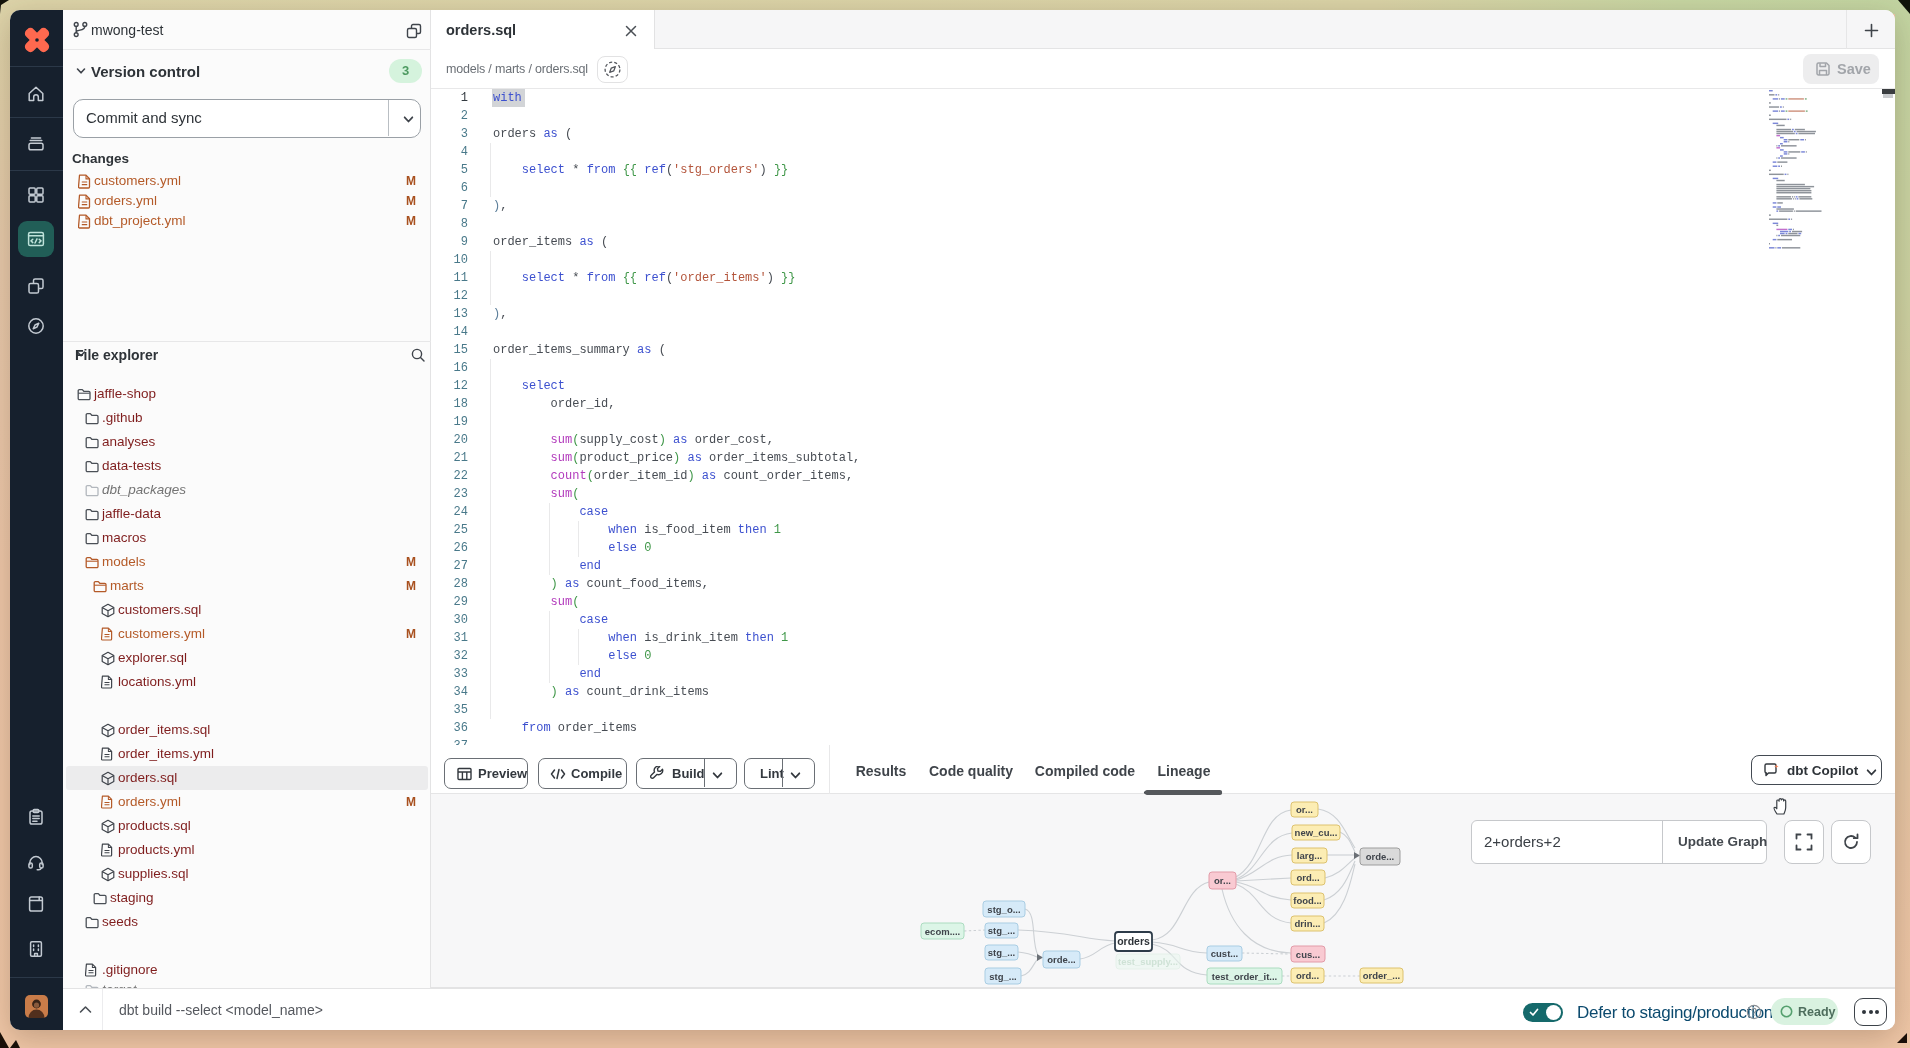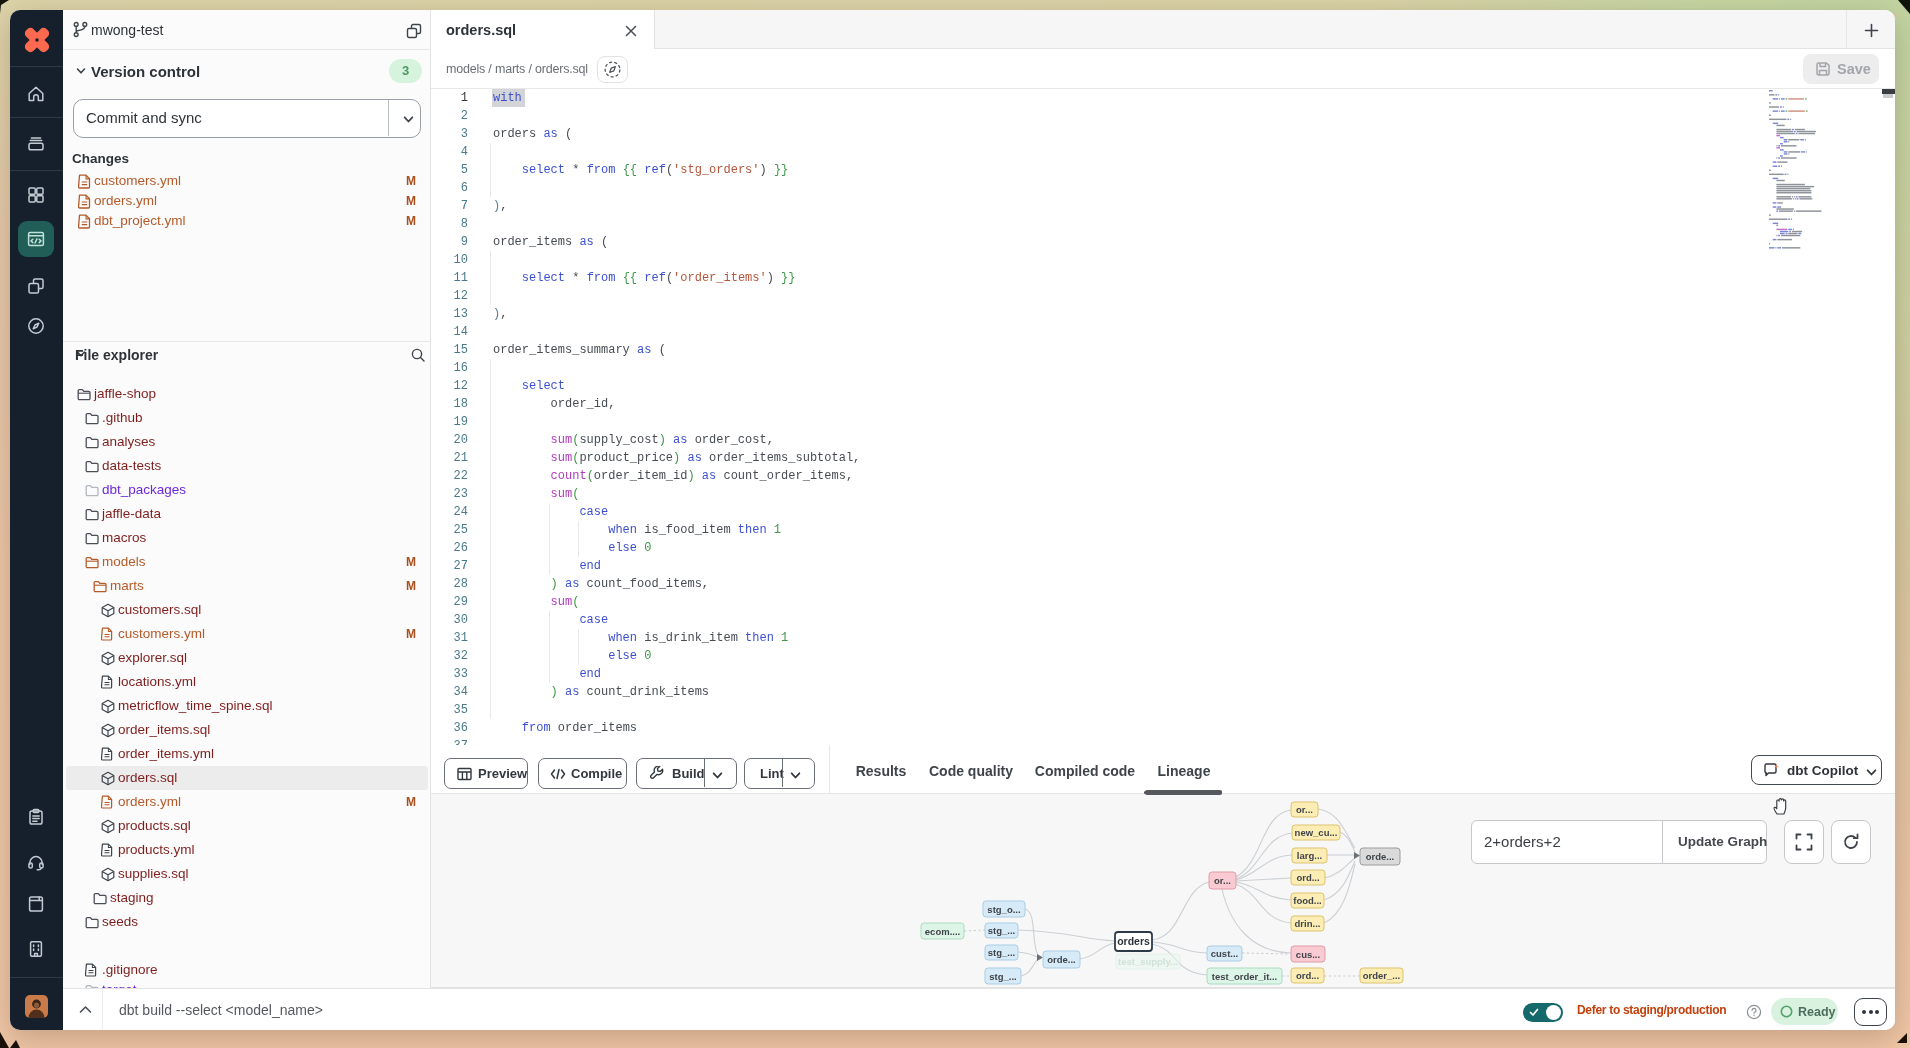--- a/index.html
+++ b/index.html
@@ -18,21 +18,21 @@
 #commitbtn .sep{position:absolute;right:31px;top:0;width:1px;height:36px;background:#b9bec3}
 .chg{position:absolute;left:0;width:368px;height:20px;font-size:13.5px;color:#b45a28;line-height:20px}
 .chg .nm{position:absolute;left:31px}
 .chg .m{position:absolute;left:343px;font-weight:bold;font-size:12px;color:#a8501e}
 .chg svg{position:absolute;left:15px;top:3px}
 .trow{position:absolute;left:3px;width:362px;height:24px;font-size:13.5px;color:#7f1d1d;line-height:24px}
 .trow .nm{position:absolute}
 .trow svg{position:absolute;top:5px}
 .trow .m{position:absolute;left:340px;font-weight:bold;font-size:12px;color:#a8501e}
 .trow.org{color:#b45a28}
-.trow.dim{color:#6d28d9;}
+.trow.dim{color:#737373;font-style:italic}
 #tabbar{left:431px;top:10px;width:1464px;height:39px;background:#f6f6f7;border-bottom:1px solid #e4e4e5}
 #tab1{left:431px;top:10px;width:224px;height:40px;background:#fff;border-right:1px solid #e2e2e3}
 #bread{left:431px;top:49px;width:1464px;height:40px;background:#fff;border-bottom:1px solid #e8e8e9}
 #editor{left:431px;top:89px;width:1453px;height:656px;background:#fff;overflow:hidden}
 .cl{position:absolute;left:0;height:18px;line-height:18px;font-family:"Liberation Mono",monospace;font-size:12px;white-space:pre}
 .cl .no{position:absolute;left:7px;width:30px;text-align:right;color:#49798a}
 .cl .no1{color:#333a40}
 .cl .cd{position:absolute;left:62px}
 .k{color:#3c50cf}.f{color:#b23abc}.g{color:#3f9748}.s{color:#b3543a}.p{color:#474c53}.bl{color:#5a7d99}
 .ig{position:absolute;width:1px;background:#e9e9ea}
@@ -263,27 +263,20 @@
             <path d="M1.5 4.8 L7 7.8 L12.5 4.8 M7 7.8 V13.4"></path>
           </svg>
           <span class="nm" style="left:52px">explorer.sql</span>
         </div>
 <div class="trow" style="top:660px;">
           <svg class="abs" style="left:35px;top:5px" width="12" height="14" viewBox="0 0 13 15" fill="none" stroke="#3f444b" stroke-width="1.3" stroke-linejoin="round">
             <path d="M1.5 1.2 h6.5 l3.5 3.5 v8.3 a1 1 0 0 1 -1 1 h-9 a1 1 0 0 1 -1 -1 z"></path>
             <path d="M8 1.4 V4.9 H11.3 M3.8 8 H9.2 M3.8 10.6 H9.2" stroke-width="1.1"></path>
           </svg>
           <span class="nm" style="left:52px">locations.yml</span>
-        </div>
-<div class="trow" style="top:684px;">
-          <svg class="abs" style="left:35px;top:5px" width="14" height="15" viewBox="0 0 14 15" fill="none" stroke="#3f444b" stroke-width="1.2" stroke-linejoin="round">
-            <path d="M7 1.3 L12.8 4.5 V10.5 L7 13.7 L1.2 10.5 V4.5 Z"></path>
-            <path d="M1.5 4.8 L7 7.8 L12.5 4.8 M7 7.8 V13.4"></path>
-          </svg>
-          <span class="nm" style="left:52px">metricflow_time_spine.sql</span>
         </div>
 <div class="trow" style="top:708px;">
           <svg class="abs" style="left:35px;top:5px" width="14" height="15" viewBox="0 0 14 15" fill="none" stroke="#3f444b" stroke-width="1.2" stroke-linejoin="round">
             <path d="M7 1.3 L12.8 4.5 V10.5 L7 13.7 L1.2 10.5 V4.5 Z"></path>
             <path d="M1.5 4.8 L7 7.8 L12.5 4.8 M7 7.8 V13.4"></path>
           </svg>
           <span class="nm" style="left:52px">order_items.sql</span>
         </div>
 <div class="trow" style="top:732px;">
           <svg class="abs" style="left:35px;top:5px" width="12" height="14" viewBox="0 0 13 15" fill="none" stroke="#3f444b" stroke-width="1.3" stroke-linejoin="round">
@@ -688,21 +681,21 @@
 <svg class="abs" style="left:79px;top:1005px" width="13" height="9" viewBox="0 0 13 9" fill="none" stroke="#4a4f55" stroke-width="1.6" stroke-linecap="round" stroke-linejoin="round">
         <path d="M1.5 7 L6.5 2 L11.5 7"></path>
       </svg>
 <div class="abs" style="left:102px;top:989px;width:1px;height:41px;background:#ececee"></div>
 <div class="abs" style="left:119px;top:1002px;font-size:14px;color:#55585e">dbt build --select &lt;model_name&gt;</div>
 <div class="abs" style="left:1523px;top:1003px;width:40px;height:19px;border-radius:10px;background:#15696b"></div>
 <svg class="abs" style="left:1529px;top:1008px" width="10" height="9" viewBox="0 0 10 9" fill="none" stroke="#fff" stroke-width="1.7" stroke-linecap="round" stroke-linejoin="round">
         <path d="M1.5 4.5 L4 7 L8.5 1.5"></path>
       </svg>
 <div class="abs" style="left:1546px;top:1005px;width:15px;height:15px;border-radius:50%;background:#fff"></div>
-<div class="abs" style="left:1577px;top:1003px;font-size:12px;letter-spacing:-0.3px;font-weight:bold;color:#c2410c">Defer to staging/production</div>
+<div class="abs" style="left:1577px;top:1003px;font-size:17px;letter-spacing:-0.3px;font-weight:normal;color:#0c4a6e">Defer to staging/production</div>
 <svg class="abs" style="left:1746px;top:1004px" width="16" height="16" viewBox="0 0 16 16" fill="none" stroke="#8a8f94" stroke-width="1.2">
         <circle cx="8" cy="8" r="6.6"></circle>
         <path d="M6 6.3 a2 2 0 1 1 2.6 1.9 c-0.5 0.2 -0.6 0.5 -0.6 1" stroke-linecap="round"></path>
         <circle cx="8" cy="11.2" r="0.7" fill="#8a8f94" stroke="none"></circle>
       </svg>
 <div class="abs" style="left:1771px;top:998px;width:67px;height:27px;border-radius:14px;background:#d9f2e0"></div>
 <svg class="abs" style="left:1780px;top:1005px" width="13" height="13" viewBox="0 0 13 13" fill="none" stroke="#55a06e" stroke-width="1.6">
         <circle cx="6.5" cy="6.5" r="5.2"></circle>
       </svg>
 <div class="abs" style="left:1798px;top:1005px;font-size:12.5px;font-weight:bold;color:#4e6e5d">Ready</div>

